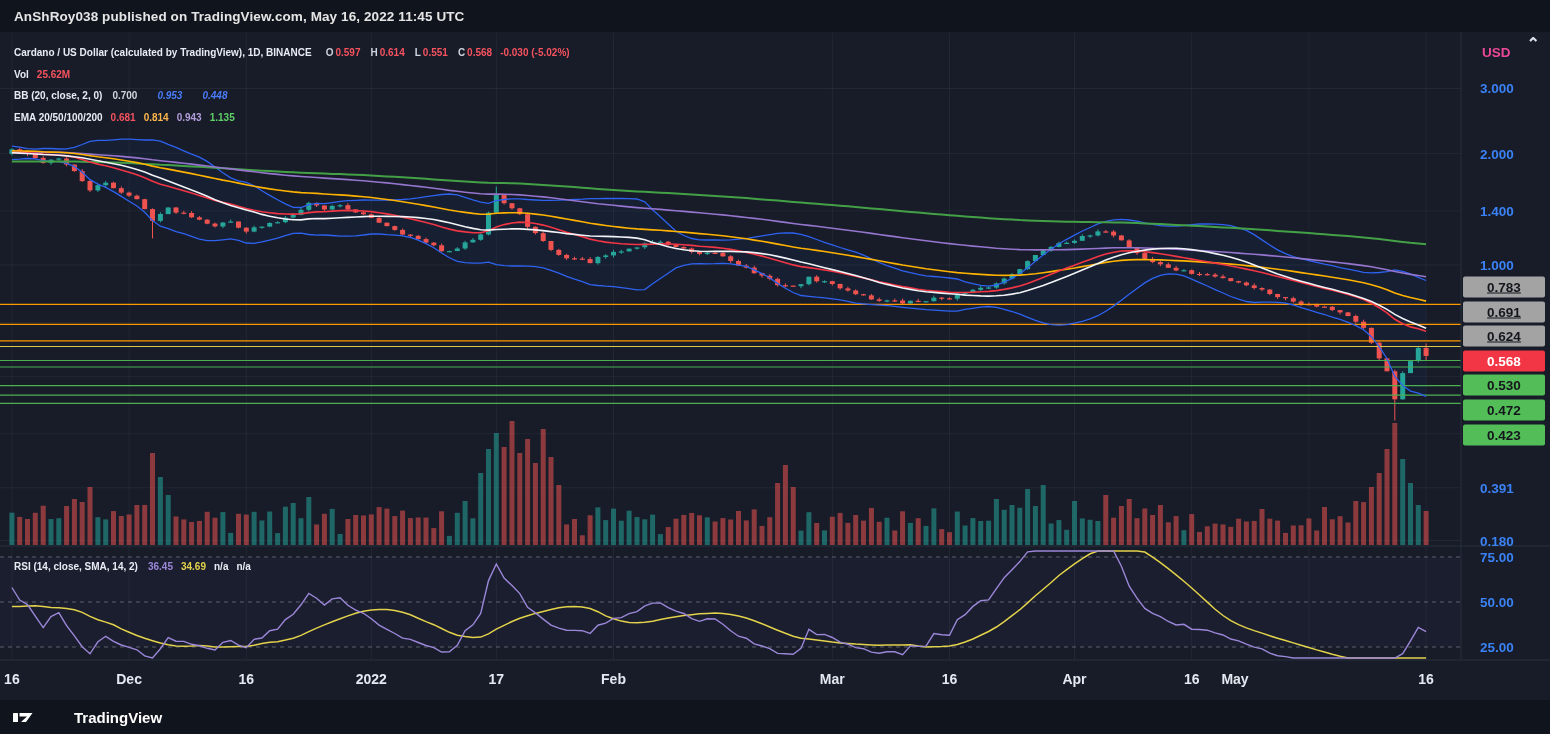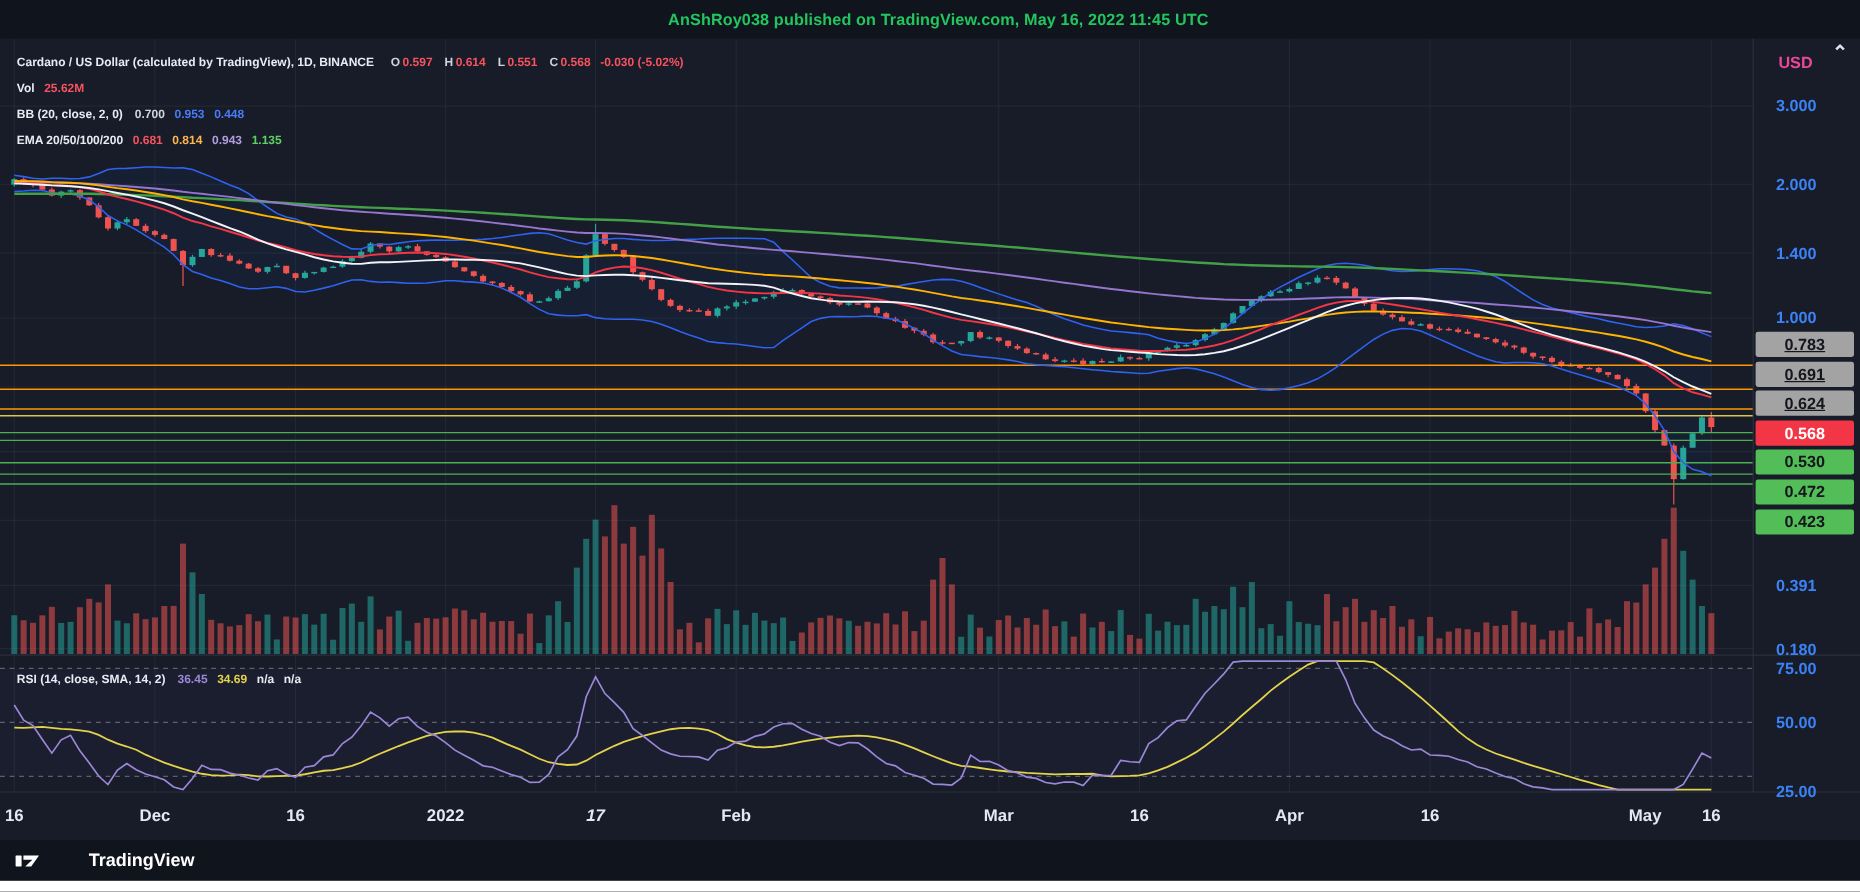--- a/index.html
+++ b/index.html
@@ -1,30 +1,30 @@
 <!DOCTYPE html>
 <html><head>
 <meta charset="utf-8">
 <style>
   html,body{margin:0;padding:0;background:#fff;font-family:"Liberation Sans",sans-serif;}
   #app{position:relative;width:1550px;height:743px;background:#171c28;overflow:hidden;}
   #plot{position:absolute;left:0;top:0;z-index:1;}
   .topbar{position:absolute;left:0;top:0;width:1550px;height:32px;background:#10141d;z-index:4;
           display:flex;align-items:center;padding-left:14px;box-sizing:border-box;
-          color:#22c55e;font-size:13.5px;font-weight:700;letter-spacing:.1px;justify-content:center;}
+          color:#e5e5e5;font-size:13.5px;font-weight:700;letter-spacing:.1px;}
   .legend{position:absolute;left:14px;top:42px;z-index:5;}
   .rsi-legend{position:absolute;left:14px;top:556px;z-index:5;}
   .lrow{display:flex;align-items:center;height:21.5px;font-size:10px;font-weight:700;color:#e8ebf3;white-space:pre;}
   .lt{color:#e8ebf3;}
   .k{margin-left:10px;color:#cfd3dd;}
   .k0{margin-left:14px;}
   .vr{margin-left:2px;color:#f7525f;}
   .chg{margin-left:8px;}
   .vsp{margin-left:8px;}
-  .vb{margin-left:8px;color:#4a7bf7;}
+  .vb{margin-left:20px;color:#4a7bf7;font-style:italic;}
   .vw{margin-left:10px;color:#d1d4dc;}
   .vo{margin-left:8px;color:#ffb74d;}
   .vp{margin-left:8px;color:#b39ddb;}
   .vg{margin-left:8px;color:#5fd068;}
   .vpu{margin-left:10px;color:#9b87d8;}
   .vy{margin-left:8px;color:#e3d24b;}
   .vn{margin-left:8px;color:#e8ebf3;}
   #price-axis{position:absolute;left:1461px;top:32px;width:89px;height:628px;z-index:3;}
   .ptick{position:absolute;left:19px;transform:translateY(-50%);font-size:13.5px;font-weight:700;color:#3b82f6;}
   .plabel{position:absolute;left:2px;width:82px;height:21px;transform:translateY(-50%);border-radius:2px;
@@ -703,42 +703,42 @@
     <div class="caret">⌃</div>
     <div class="usd">USD</div>
   <div class="ptick" style="top: 56.4651px;">3.000</div>
       <div class="ptick" style="top: 121.619px;">2.000</div>
       <div class="ptick" style="top: 178.933px;">1.400</div>
       <div class="ptick" style="top: 233px;">1.000</div>
       <div class="ptick" style="top: 455.762px;">0.391</div>
       <div class="ptick" style="top: 508.549px;">0.180</div>
       <div class="ptick" style="top: 525px;">75.00</div>
       <div class="ptick" style="top: 570px;">50.00</div>
-      <div class="ptick" style="top: 615px; margin-top: 13px;">25.00</div>
+      <div class="ptick" style="top: 615px;">25.00</div>
       <div class="plabel orange" style="top: 255px;">0.783</div>
       <div class="plabel orange" style="top: 279.6px;">0.691</div>
       <div class="plabel orange" style="top: 304.2px;">0.624</div>
       <div class="plabel last" style="top: 328.8px;">0.568</div>
       <div class="plabel green" style="top: 353.4px;">0.530</div>
       <div class="plabel green" style="top: 378px;">0.472</div>
       <div class="plabel green" style="top: 402.6px;">0.423</div>
     </div>
 
   <div id="time-axis">
       <div class="ttick" style="left: 11.9px;">16</div>
       <div class="ttick" style="left: 129.1px;">Dec</div>
       <div class="ttick" style="left: 246.3px;">16</div>
       <div class="ttick" style="left: 371.3px;">2022</div>
-      <div class="ttick" style="left: 496.3px; font-style: italic;">17</div>
+      <div class="ttick" style="left: 496.3px;">17</div>
       <div class="ttick" style="left: 613.5px;">Feb</div>
       <div class="ttick" style="left: 832.3px;">Mar</div>
       <div class="ttick" style="left: 949.5px;">16</div>
       <div class="ttick" style="left: 1074.5px;">Apr</div>
       <div class="ttick" style="left: 1191.7px;">16</div>
-      <div class="ttick" style="left: 1371px;">May</div>
+      <div class="ttick" style="left: 1235px;">May</div>
       <div class="ttick" style="left: 1426.1px;">16</div>
     </div>
 
   <div class="footer">
     <span class="tvlogo">
       <svg width="22" height="18" viewBox="0 0 44 36" fill="#ffffff" xmlns="http://www.w3.org/2000/svg">
         <rect x="2" y="10" width="10" height="18" rx="1"></rect>
         <path d="M15 10 h26 l-13 18 h-10 l12 -11 h-15 z"></path>
       </svg>
     </span>

